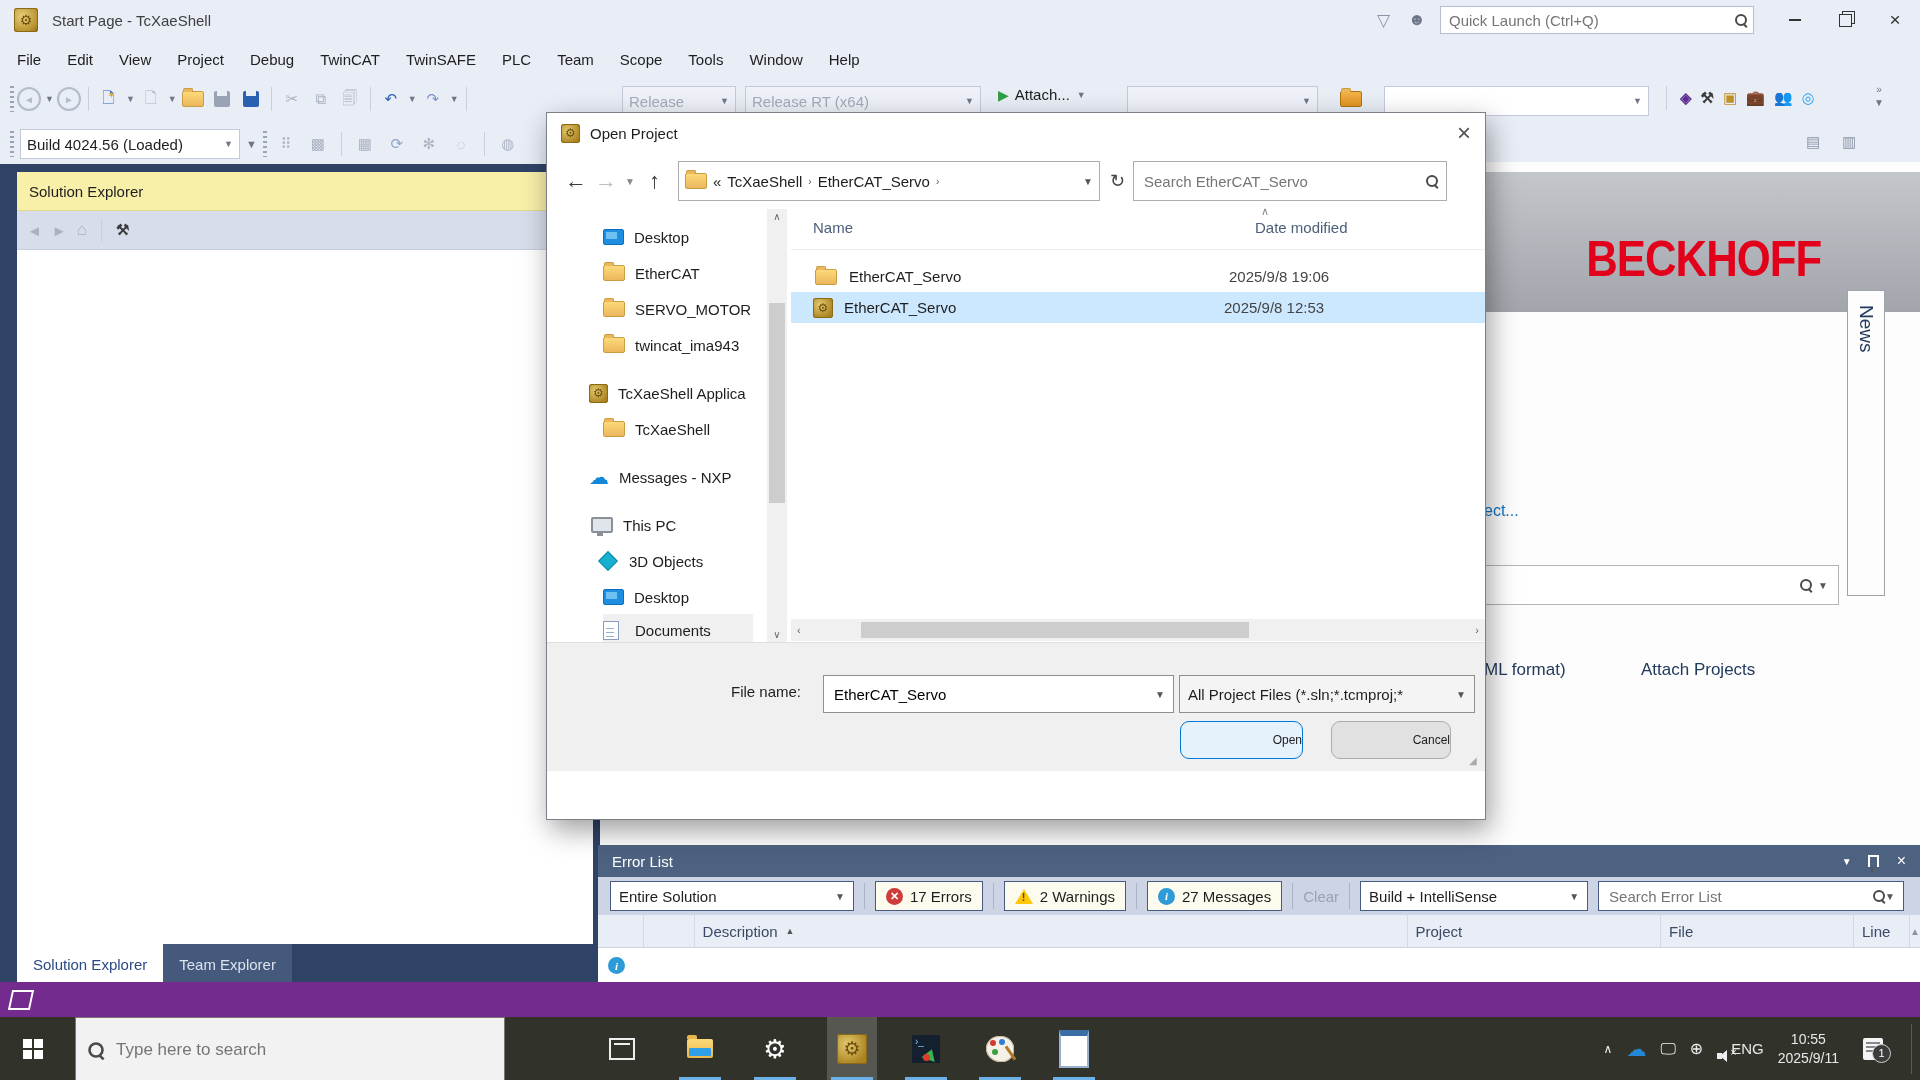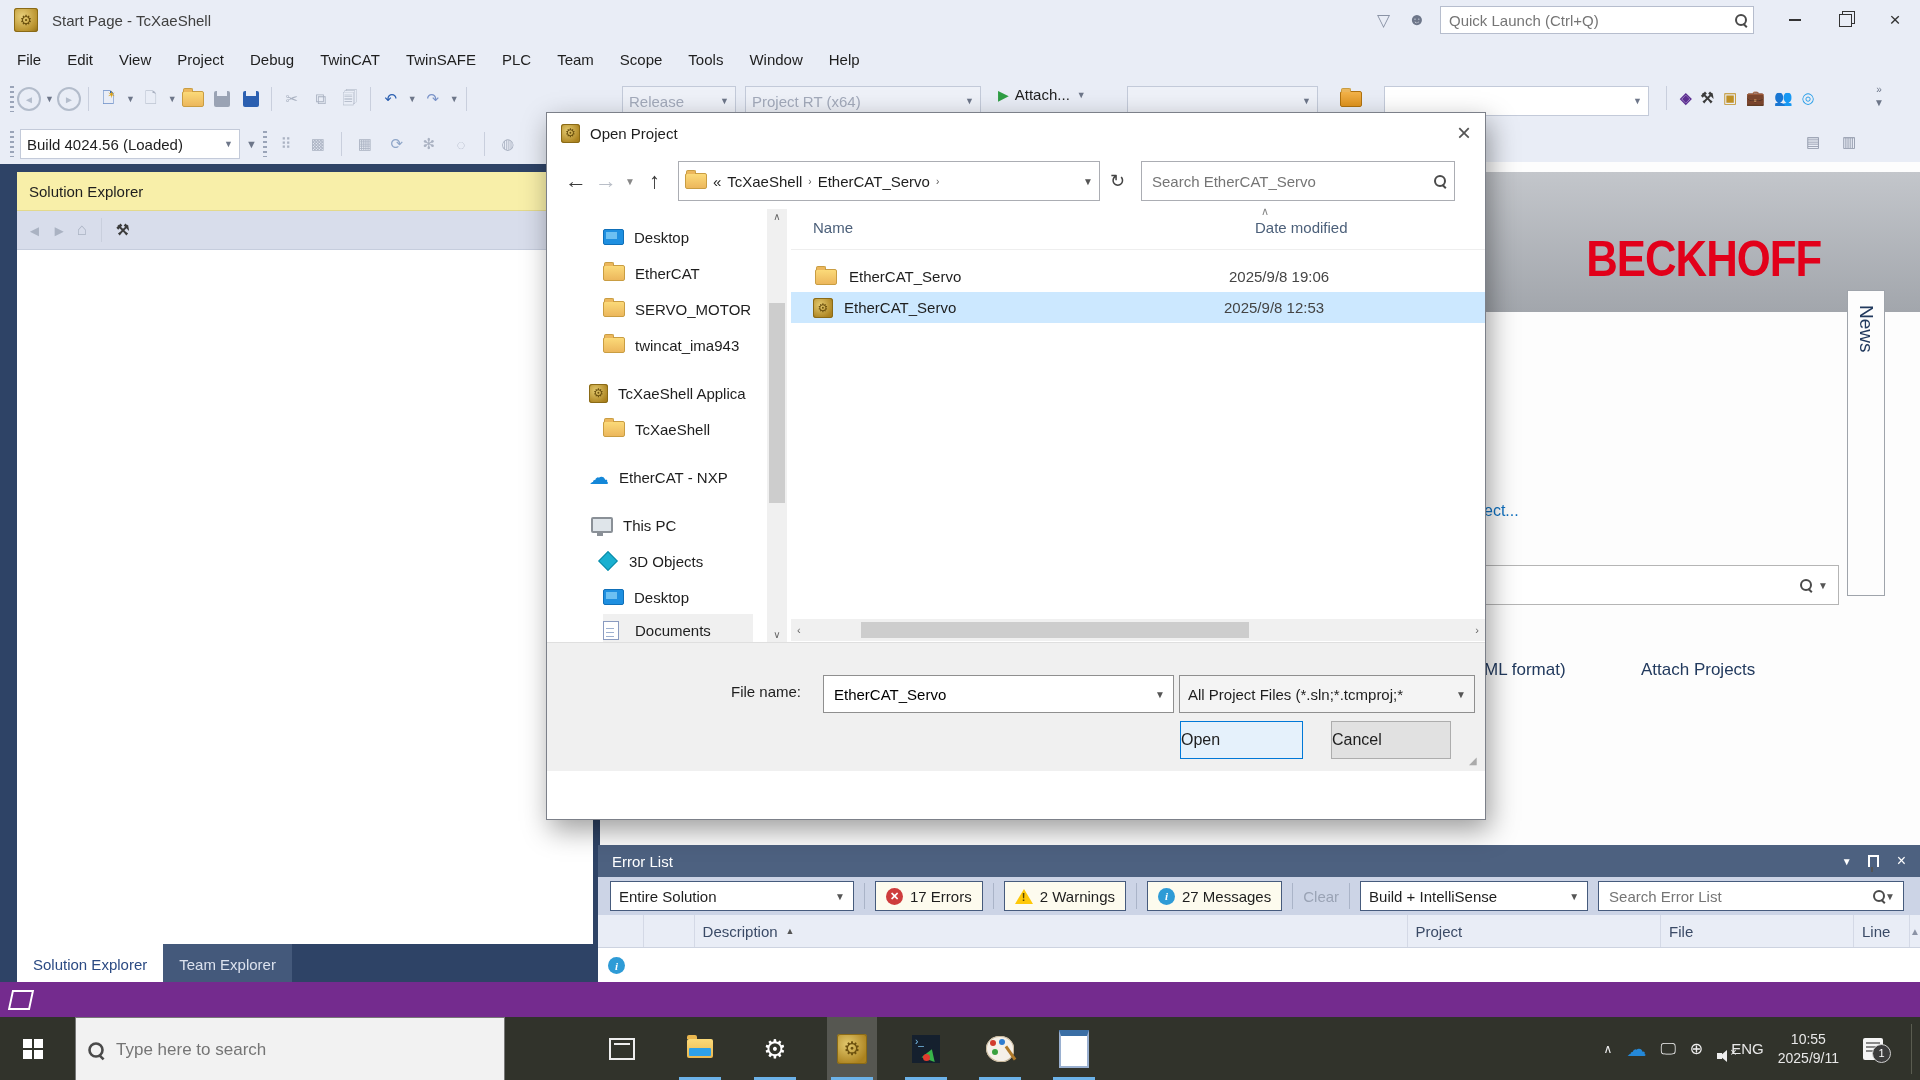--- a/index.html
+++ b/index.html
@@ -114,21 +114,21 @@
   .cube-ic{width:12px;height:12px;background:#19b0d0;transform:rotate(45deg);border:1px solid #0d8aa6;}
   .doc-ic{width:14px;height:17px;background:#fff;border:1px solid #8a9bc0;
     background-image:repeating-linear-gradient(180deg,transparent 0 3px,#9db0d0 3px 4px);background-size:8px 100%;
     background-position:2px 3px;background-repeat:no-repeat;}
   .vscroll{position:absolute;left:220px;top:0;width:20px;height:433px;background:#f0f0f0;}
   .file-row{position:absolute;left:244px;width:694px;height:31px;display:flex;align-items:center;}
   #hscroll{position:absolute;left:244px;top:410px;width:694px;height:22px;background:#f0f0f0;display:flex;align-items:center;}
   #dlg-footer{height:128px;background:#f0f0f0;border-top:1px solid #dfdfdf;position:relative;}
   .fcombo{position:absolute;height:36px;border:1px solid #8f8f8f;background:#fff;display:flex;align-items:center;
     padding:0 8px;justify-content:space-between;}
-  .btn{position:absolute;height:36px;display:flex;align-items:center;justify-content:flex-start;font-size:16px;}
+  .btn{position:absolute;height:36px;display:flex;align-items:center;justify-content:flex-end;font-size:12px;border-radius:9px;}
   #btn-open{left:633px;top:78px;width:121px;background:#e5f1fb;border:1px solid #0078d7;}
   #btn-cancel{left:784px;top:78px;width:118px;background:#e1e1e1;border:1px solid #adadad;}
   .chev{font-size:10px;color:#555;}
   .scroll-thumb{background:#cdcdcd;}
 
   
   #statusbar{left:0;top:982px;width:1920px;height:35px;background:#742b8e;}
   #sb-ic{position:absolute;left:10px;top:8px;width:18px;height:16px;border:2px solid #fff;transform:skewX(-12deg);}
   #taskbar{left:0;top:1017px;width:1920px;height:63px;background:#31332b;color:#e8e8e8;}
   #tb-search{position:absolute;left:75px;top:0;width:400px;height:63px;background:#f2f2f2;border:1px solid #777;
@@ -225,21 +225,21 @@
       <span class="dd">▼</span>
       <div class="tbtn" style="color:#7a93c8;">↷</div>
       <span class="dd">▼</span>
       <div class="tsep"></div>
     </div>
     <div class="combo abs" style="left:622px;top:8px;width:100px;">
       <span>Release</span>
         <span class="dd">▼</span>
     </div>
     <div class="combo abs" style="left:745px;top:8px;width:222px;">
-      <span>Project RT (x64)</span>
+      <span>Release RT (x64)</span>
         <span class="dd">▼</span>
     </div>
     <div class="flex abs" style="left:998px;top:8px;gap:6px;">
       <span style="color:#2f9e44;font-size:14px;">▶</span>
       <span>Attach...</span>
       <span class="dd">▼</span>
     </div>
     <div class="combo abs" style="left:1127px;top:8px;width:177px;">
       <span></span>
         <span class="dd">▼</span>
@@ -424,21 +424,21 @@
         <div class="folder-ic"></div>
         <span>«</span>
         <span>TcXaeShell</span>
         <span class="chev">›</span>
         <span>EtherCAT_Servo</span>
         <span class="chev">›</span>
         <div style="flex:1"></div>
         <span class="chev">▼</span>
       </div>
       <span style="font-size:18px;color:#444;margin-left:2px;">↻</span>
-      <div id="dlg-search" style="margin-left:8px;">
+      <div id="dlg-search" style="">
         <input placeholder="Search EtherCAT_Servo" style="">
         <span class="mag"></span>
       </div>
     </div>
     <div id="dlg-body">
 
       <div class="nav-item" style="left:56px;top:12px;">
           <div class="mon-ic"></div>
           <span>Desktop</span>
         </div>
@@ -457,21 +457,21 @@
       <div class="nav-item" style="left:42px;top:168px;width:180px;overflow:hidden;white-space:nowrap;">
           <div class="tc-ic">⚙</div>
           <span>TcXaeShell Applica</span>
         </div>
       <div class="nav-item" style="left:56px;top:204px;">
           <div class="folder-ic"></div>
           <span>TcXaeShell</span>
         </div>
       <div class="nav-item" style="left:42px;top:252px;">
           <span class="cloud-ic">☁</span>
-          <span>EtherCAT - NXP</span>
+          <span>Messages - NXP</span>
         </div>
       <div class="nav-item" style="left:44px;top:300px;">
           <div class="pc-ic"></div>
           <span>This PC</span>
         </div>
       <div class="nav-item" style="left:54px;top:336px;">
           <div class="cube-ic"></div>
           <span style="margin-left:4px;">3D Objects</span>
         </div>
       <div class="nav-item" style="left:56px;top:372px;">

